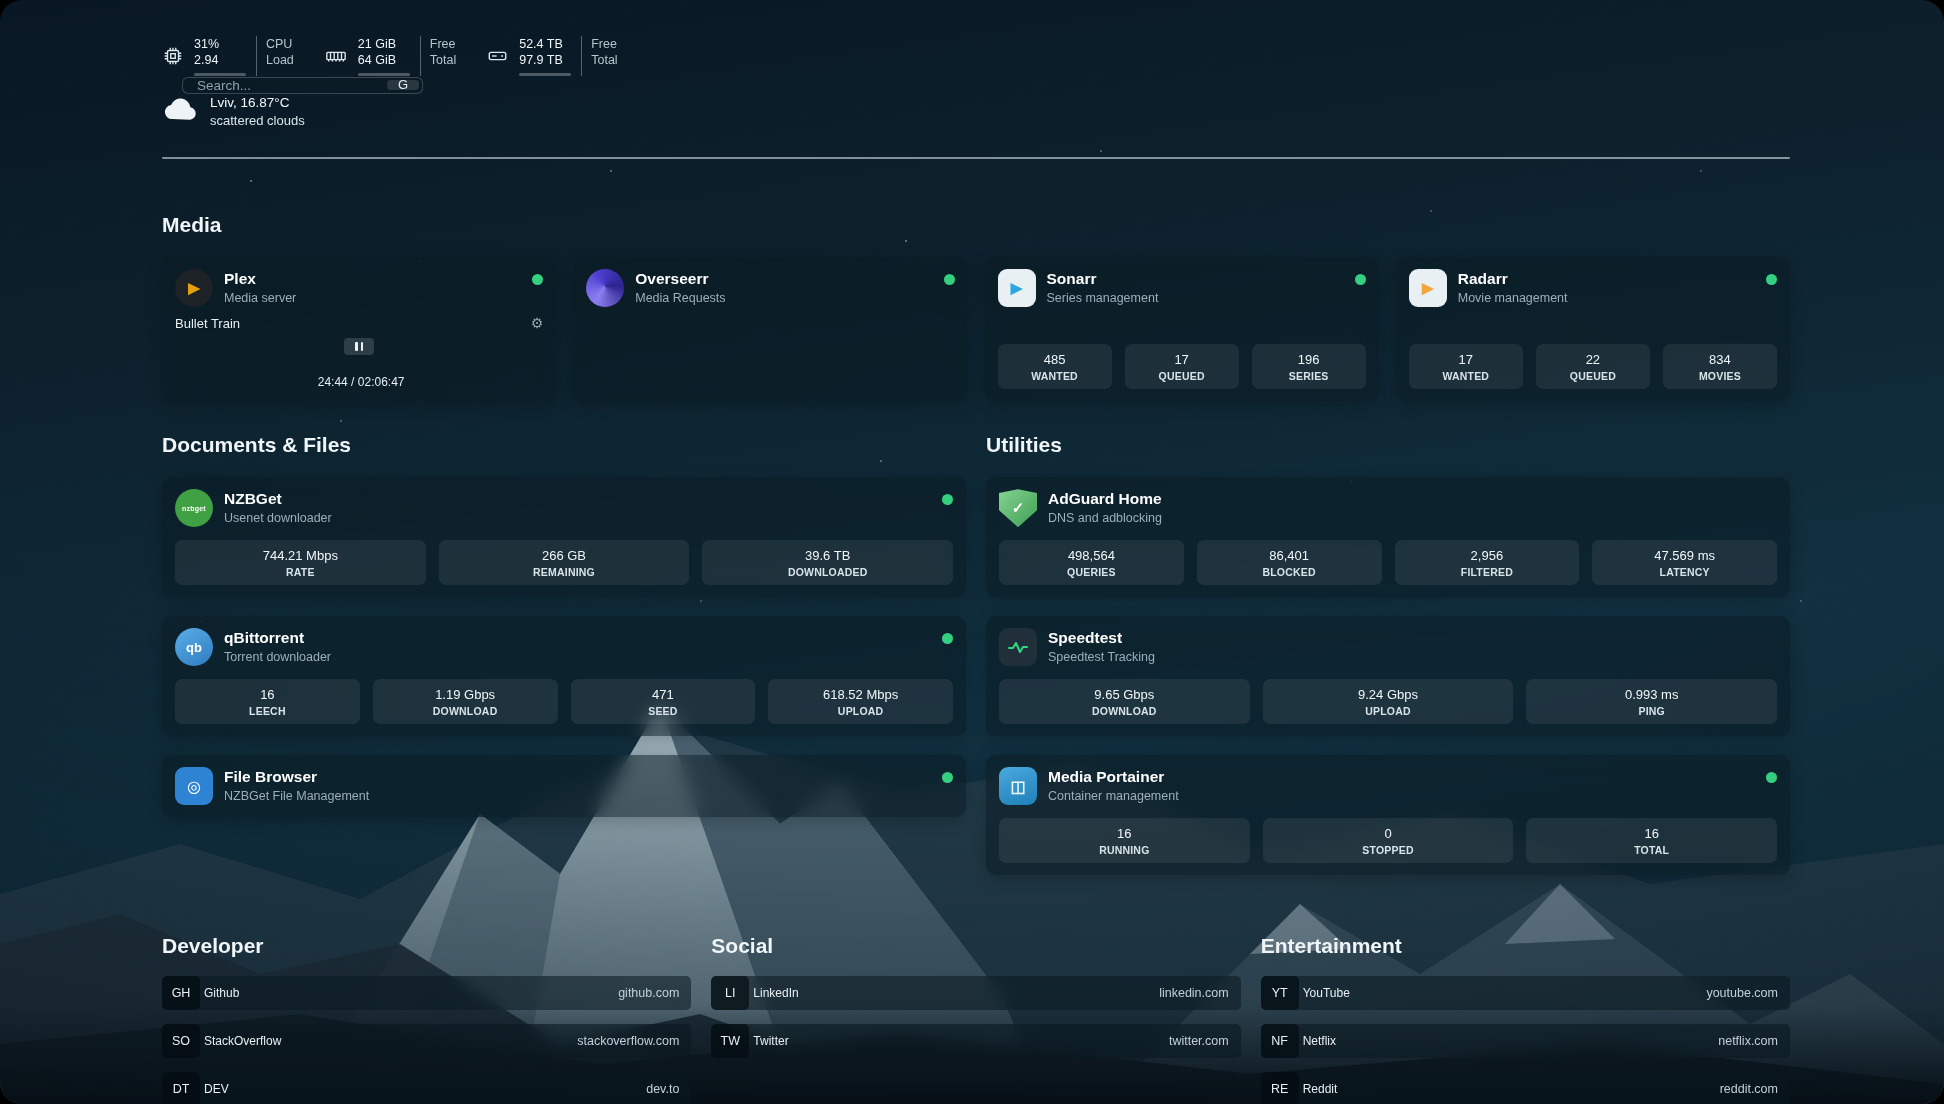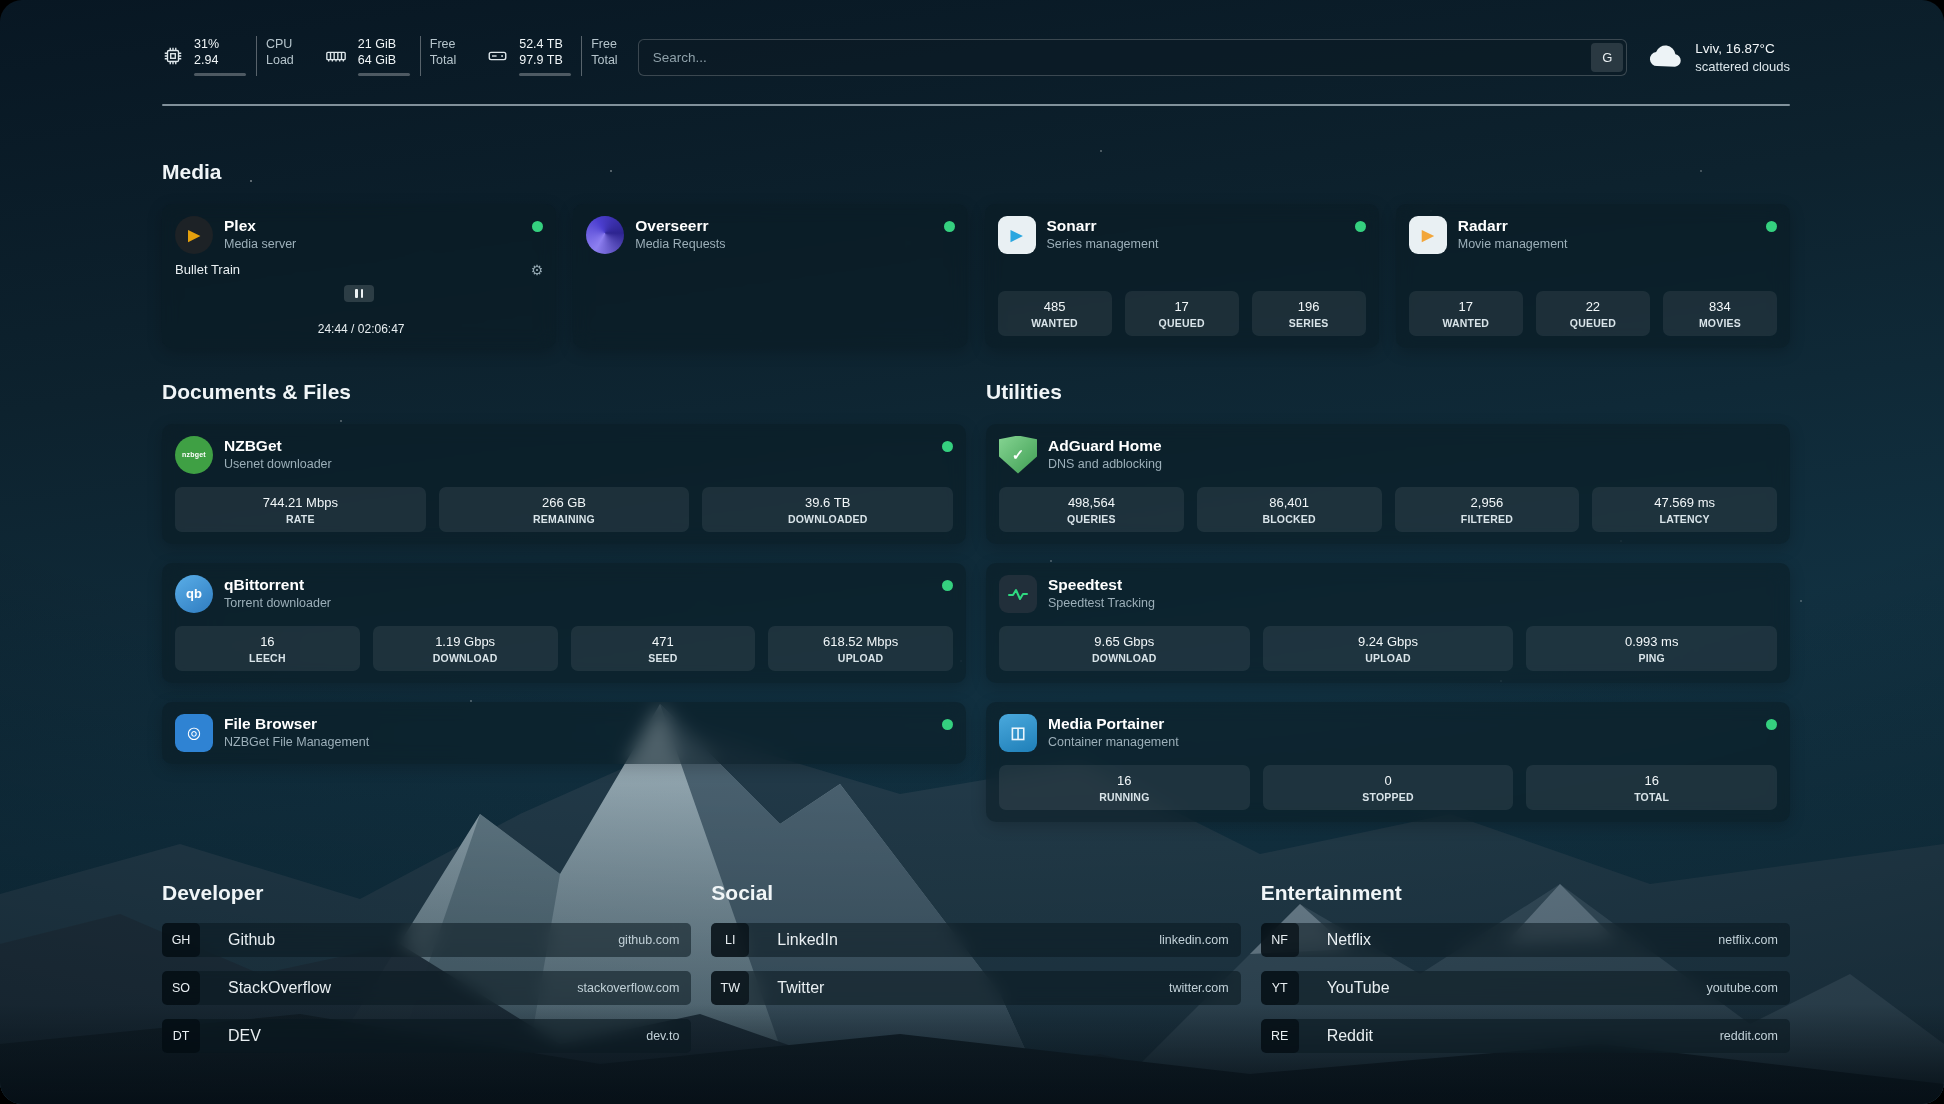--- a/index.html
+++ b/index.html
@@ -20,21 +20,21 @@
       1350px 480px 0 0 rgba(255,255,255,.35), 1620px 540px 0 0 rgba(255,255,255,.3),
       200px 620px 0 0 rgba(255,255,255,.3), 470px 700px 0 0 rgba(255,255,255,.35),
       960px 660px 0 0 rgba(255,255,255,.3), 1500px 680px 0 0 rgba(255,255,255,.35),
       1800px 600px 0 0 rgba(255,255,255,.3), 700px 600px 0 0 rgba(255,255,255,.3);
   }
   .vignette { position:absolute; inset:0; z-index:1; pointer-events:none;
     background: radial-gradient(125% 95% at 50% 12%, rgba(0,0,0,0) 55%, rgba(0,8,14,.38) 100%); }
   .content { position:relative; z-index:2; padding: 30px 154px 0 162px; }
 
   
-  .topbar { display:flex; align-items:flex-end; margin-top:6px; }
+  .topbar { display:flex; align-items:flex-start; margin-top:6px;flex-direction:column; }
   .sys-stats { display:flex; gap:30px; }
   .sys-stat { display:flex; align-items:center; gap:10px; }
   .sys-icon { display:flex; align-items:center; color:#dfe8ec; }
   .sys-values { display:flex; flex-direction:column; min-width:52px; }
   .sys-value, .sys-sub { font-size:12.5px; color:#f1f6f8; line-height:1.3; }
   .sys-bar { height:3px; width:100%; background:rgba(255,255,255,.28); border-radius:2px; margin-top:4px; overflow:hidden; }
   .sys-bar-fill { height:100%; background:#edf2f4; border-radius:2px; }
   .sys-labels { display:flex; flex-direction:column; font-size:12.5px; color:#b6c5cc; line-height:1.3;
     border-left:1px solid rgba(255,255,255,.32); padding-left:9px; padding-bottom:7px; }
   .search-wrap { position:relative; flex:1; height:37px; margin:0 20px; }
@@ -96,21 +96,21 @@
   .seek-fill { display:block; height:100%; background:#cfd9de; border-radius:5px; }
   .player-time { font-size:12px; color:#e8eef1; margin-left:4px; flex:none; }
 
   
   .bookmarks { display:grid; grid-template-columns:1fr 1fr 1fr; gap:20px; margin-top:40px; padding-bottom:30px; }
   .bm-title { margin-bottom:18px; }
   .bm-row { display:flex; align-items:center; height:34px; background:rgba(9,23,31,.55); border-radius:5px;
     margin-bottom:14px; overflow:hidden; cursor:pointer; text-decoration:none; backdrop-filter: blur(8px); }
   .bm-tag { width:38px; height:100%; background:rgba(3,11,16,.66); color:#e9eff2; font-size:12.5px;
     display:flex; align-items:center; justify-content:center; border-radius:5px; flex:none; }
-  .bm-name { font-size:16px; color:#e9eff2; margin-left:28px;text-align:right; }
+  .bm-name { font-size:12px; color:#e9eff2; margin-left:4px;text-align:right; }
   .bm-url { margin-left:auto; font-size:12.5px; color:#c2d1d8; margin-right:12px; }
 </style>
 </head>
 <body>
 
 <div class="screen">
 
   <svg class="bg-mountains" viewBox="0 0 1944 460" preserveAspectRatio="none">
     <defs>
       <linearGradient id="snowgrad" x1="0" y1="0" x2="0" y2="1">
@@ -514,30 +514,30 @@
         <a class="bm-row">
           <span class="bm-tag">TW</span>
           <span class="bm-name">Twitter</span>
           <span class="bm-url">twitter.com</span>
         </a>
       </div>
 
       <div class="bm-col">
         <h2 class="section-title bm-title">Entertainment</h2>
         <a class="bm-row">
+          <span class="bm-tag">YT</span>
+          <span class="bm-name">YouTube</span>
+          <span class="bm-url">youtube.com</span>
+        </a>
+        <a class="bm-row">
           <span class="bm-tag">NF</span>
           <span class="bm-name">Netflix</span>
           <span class="bm-url">netflix.com</span>
         </a>
         <a class="bm-row">
-          <span class="bm-tag">YT</span>
-          <span class="bm-name">YouTube</span>
-          <span class="bm-url">youtube.com</span>
-        </a>
-        <a class="bm-row">
           <span class="bm-tag">RE</span>
           <span class="bm-name">Reddit</span>
           <span class="bm-url">reddit.com</span>
         </a>
       </div>
     </div>
 
   </div>
 </div>
 

